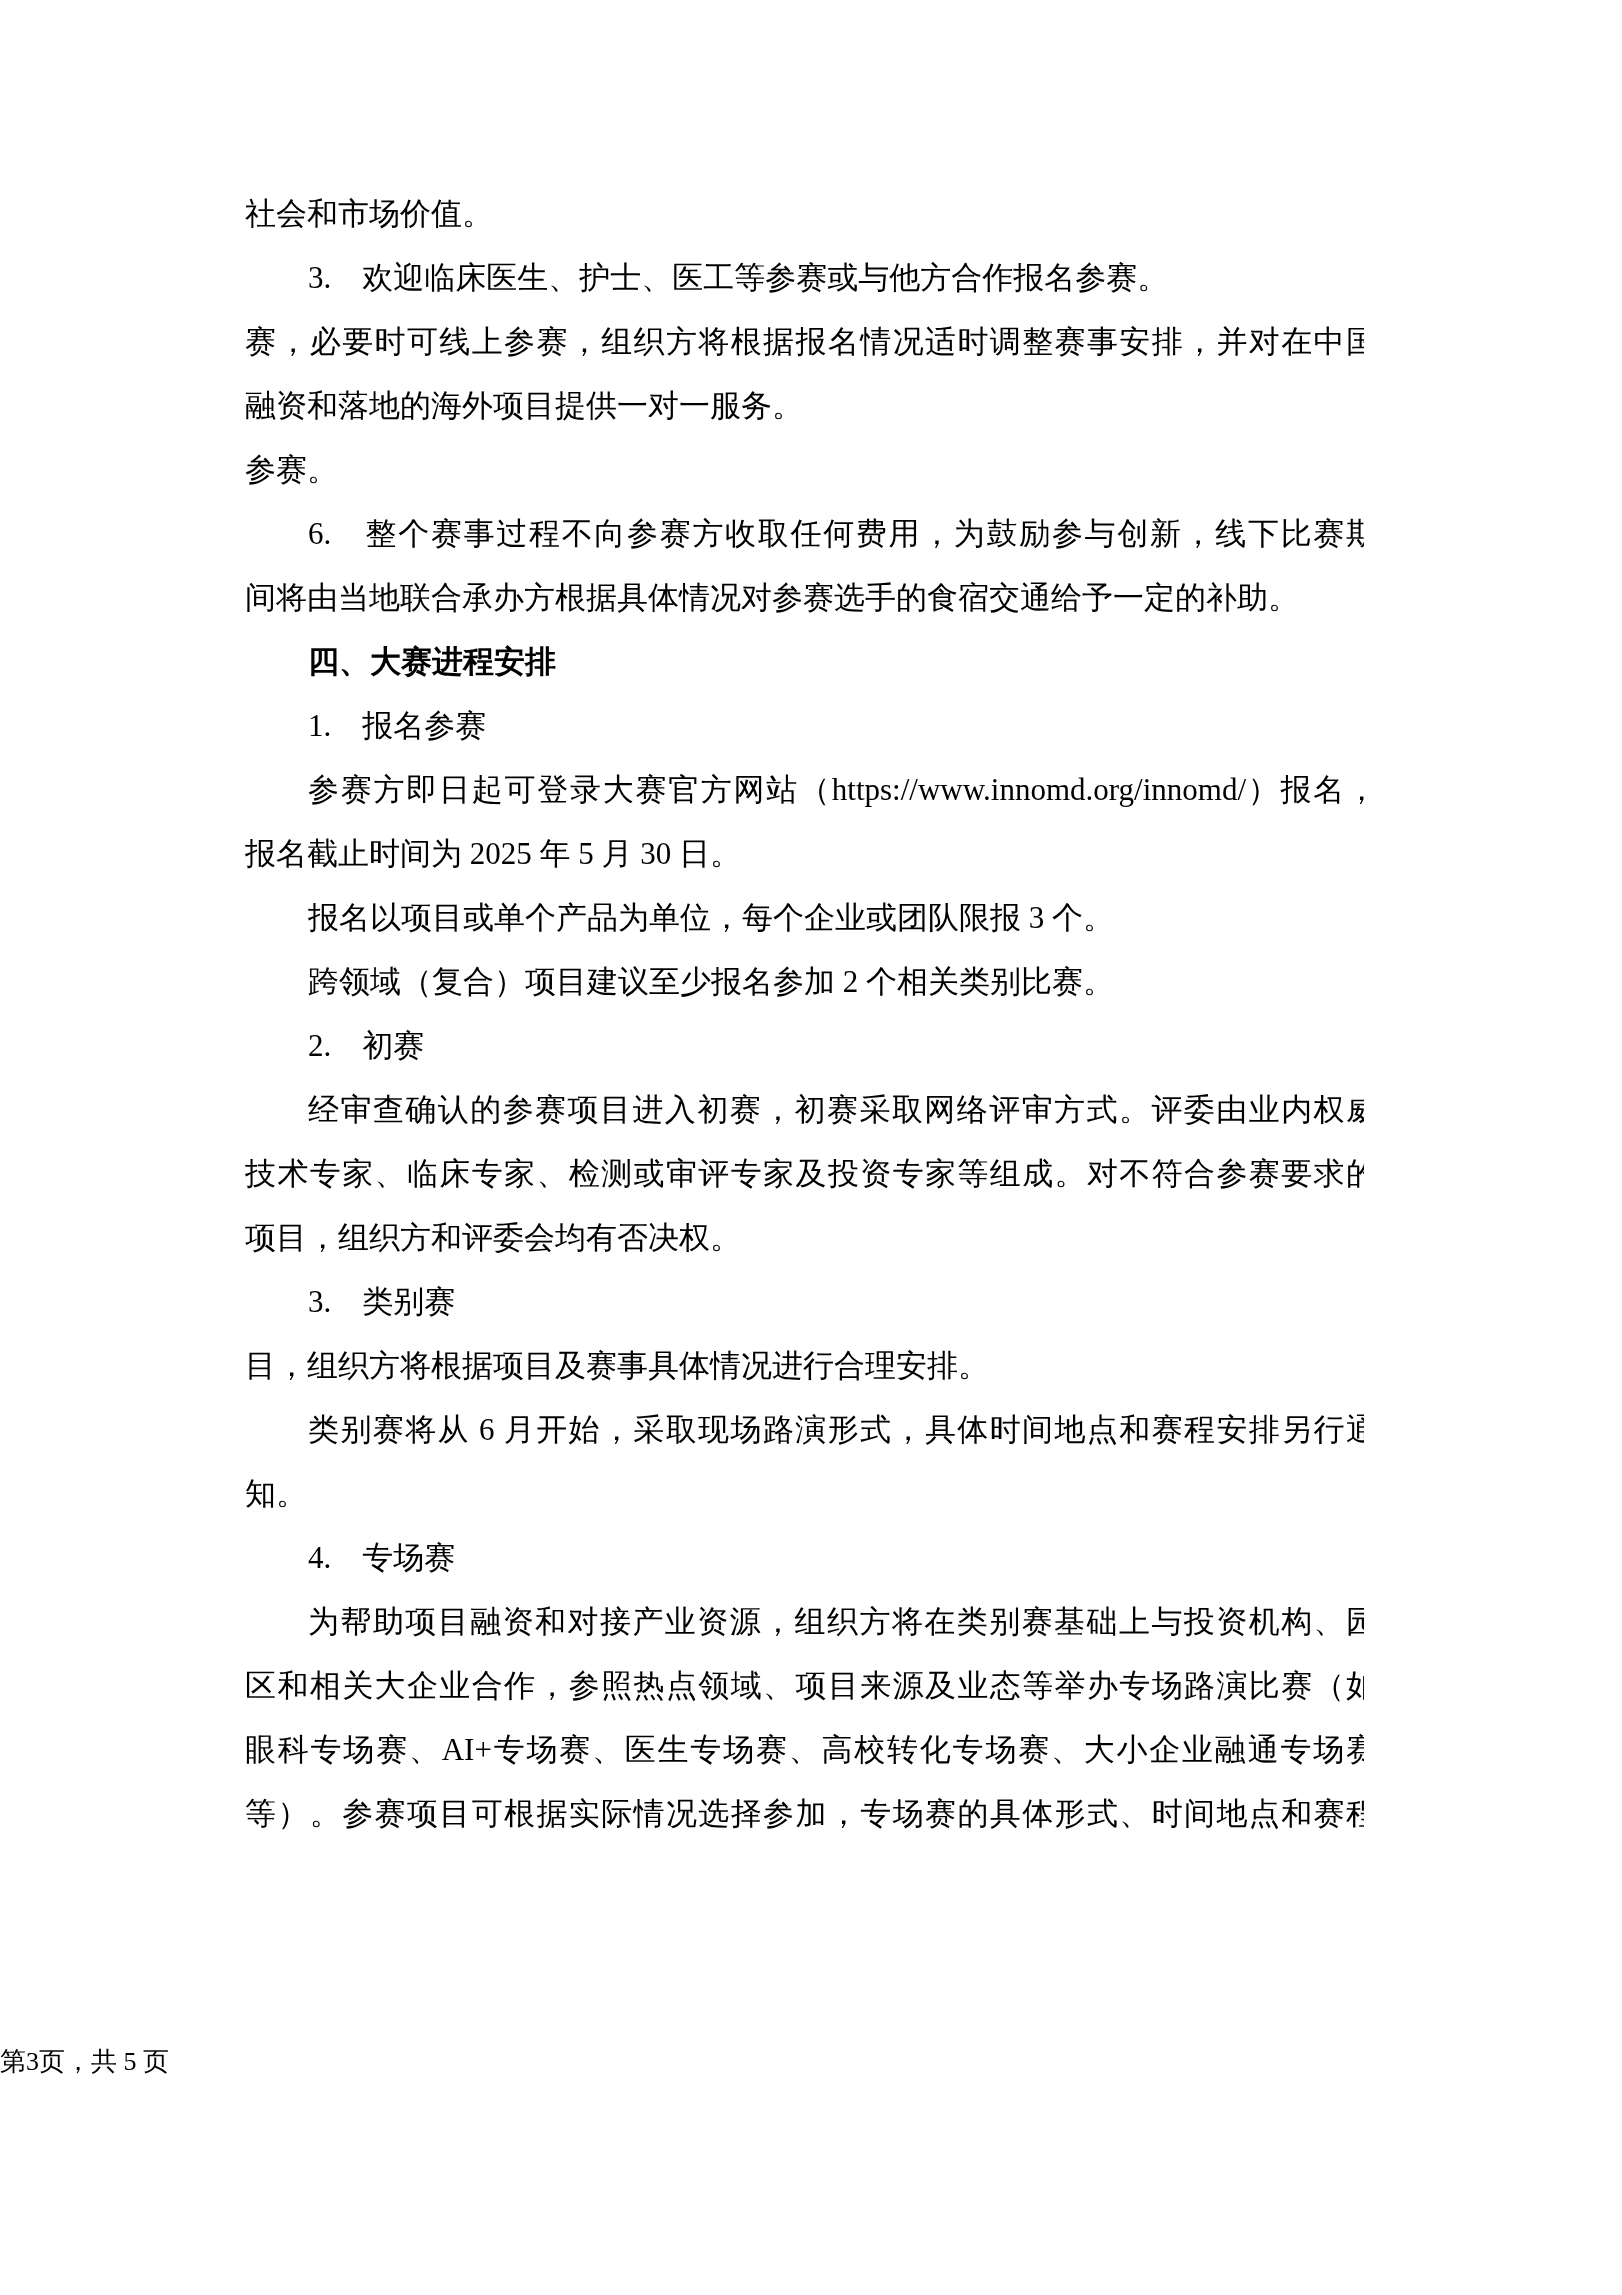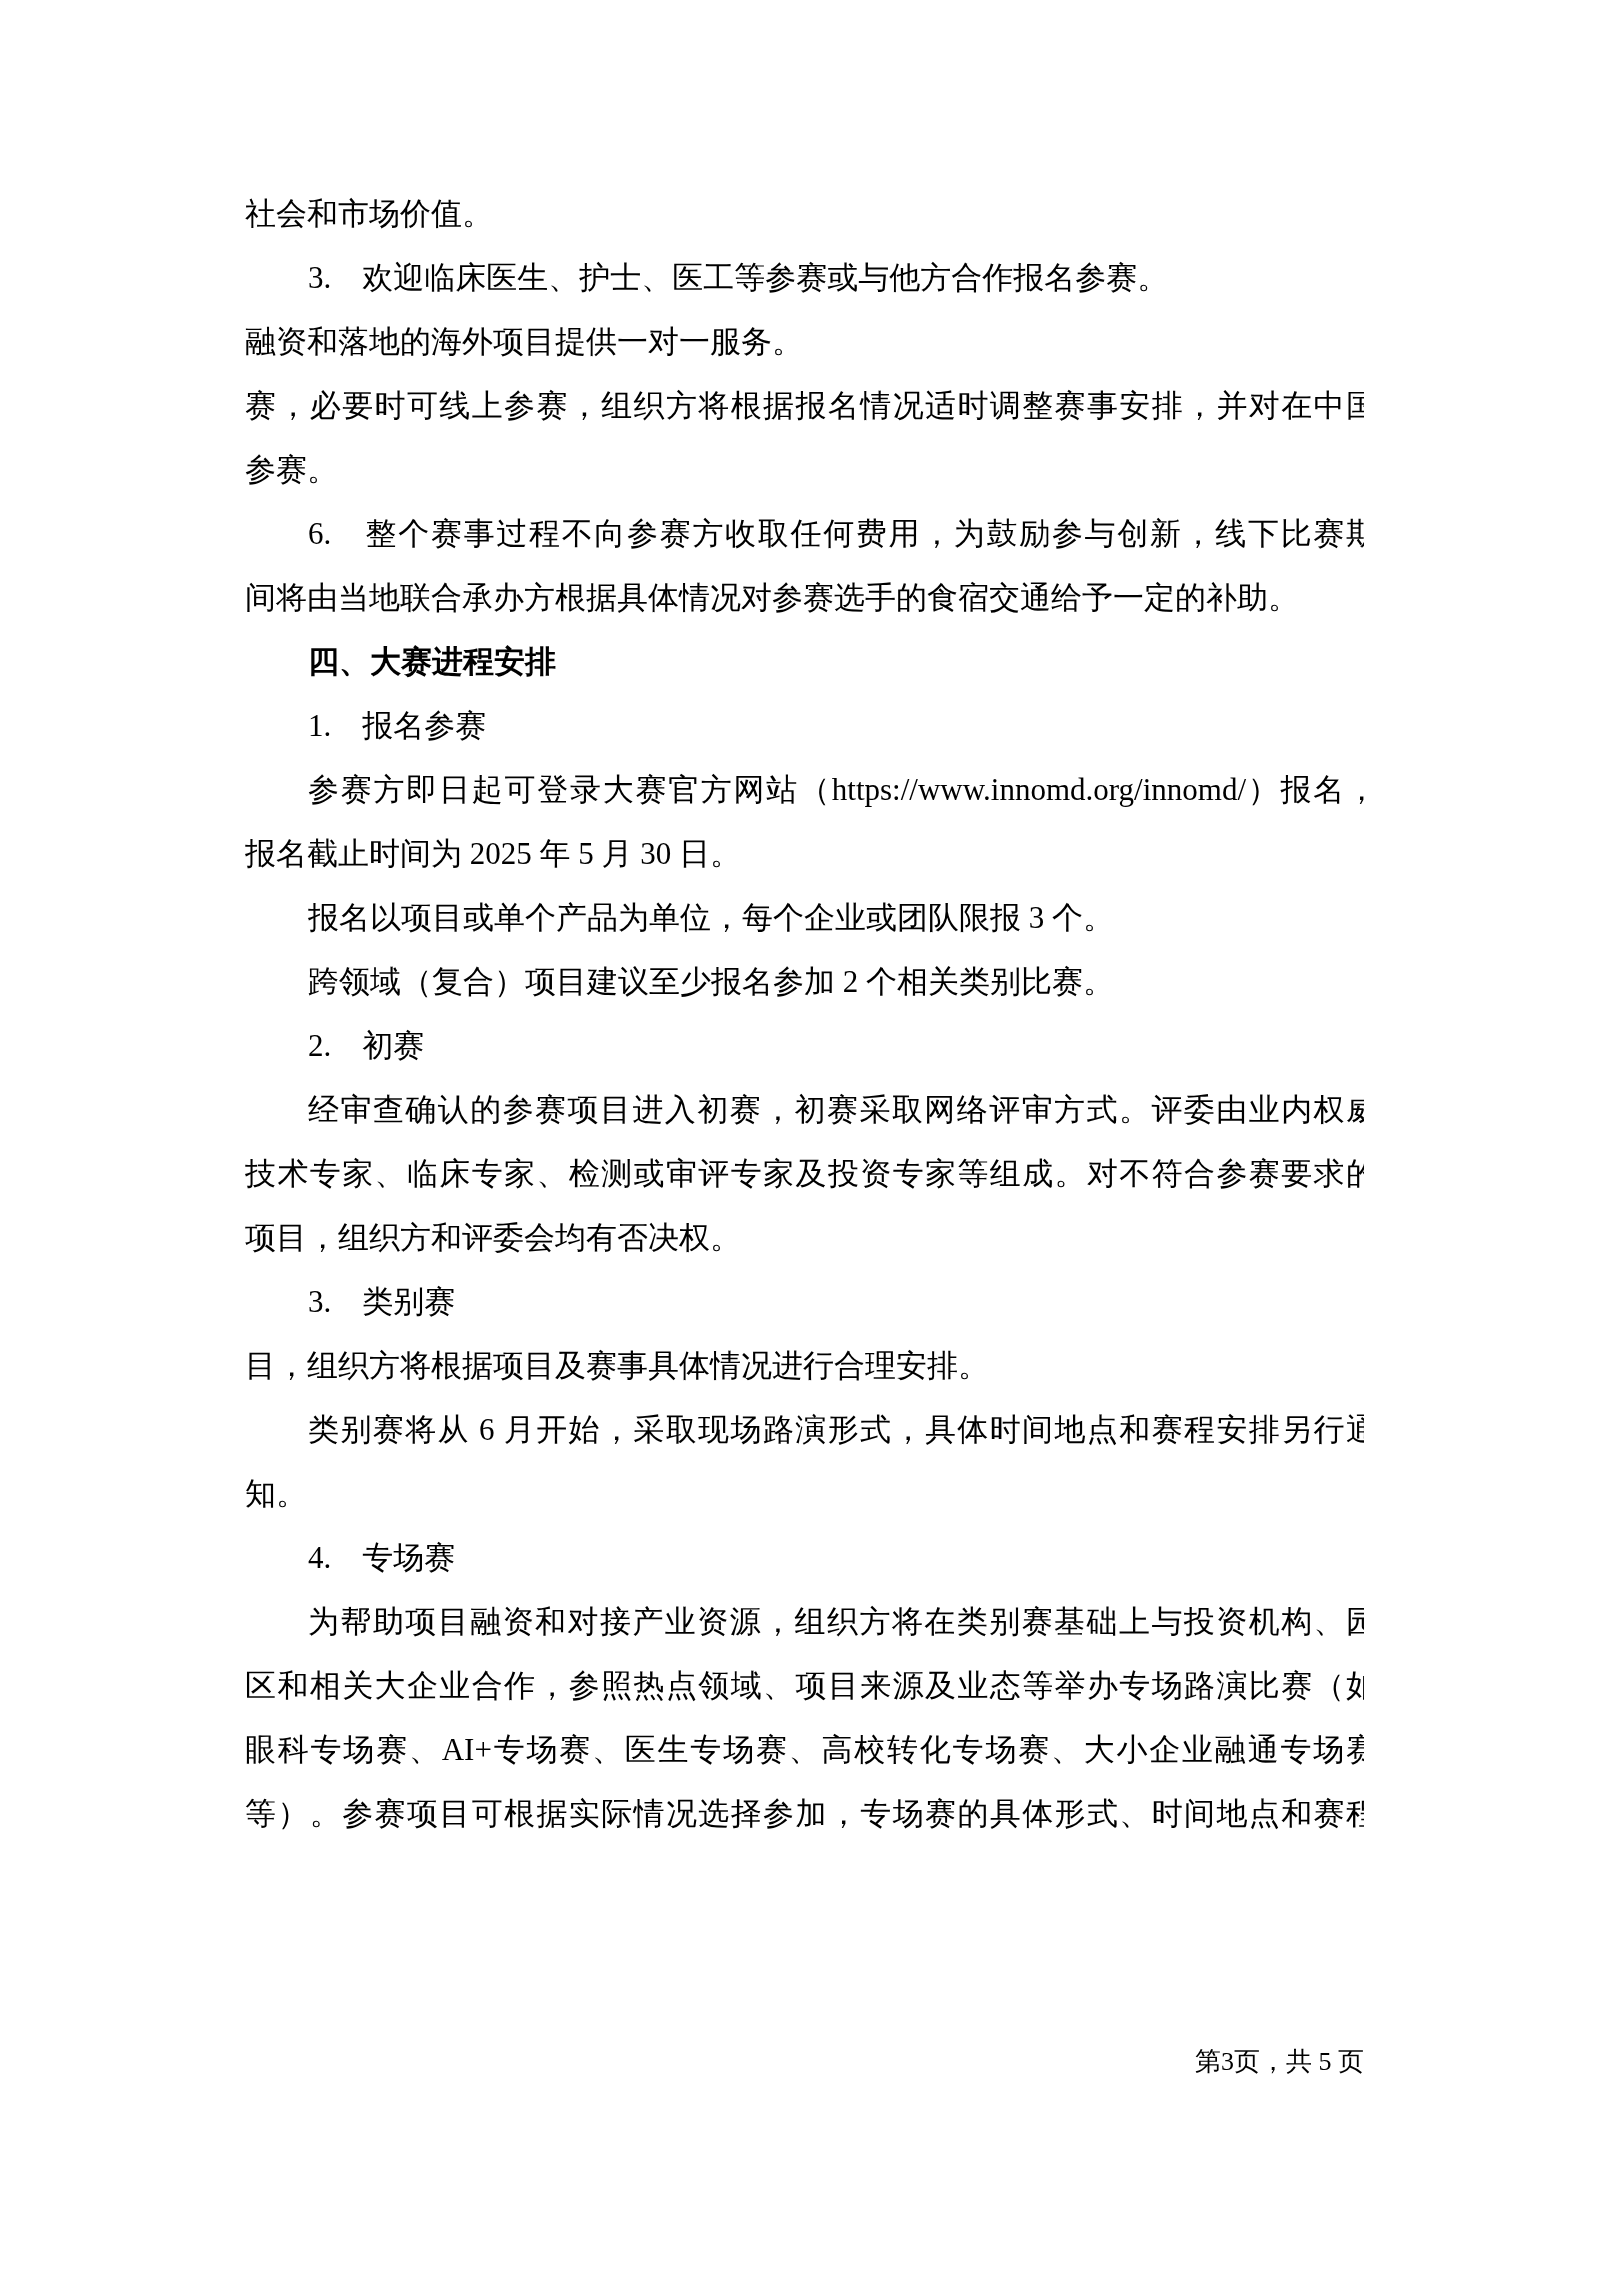--- a/index.html
+++ b/index.html
@@ -41,34 +41,34 @@
     font-weight: bold;
   }
   .bold {
     font-weight: normal;
   }
   .footer {
     position: absolute;
     left: 0;
     right: 0;
     top: 2047px;
-    text-align: right;
+    text-align: left;
     font-size: 26px;
     line-height: 30px;
   }
 </style>
 </head>
 <body>
 
 <div class="page">
   <div class="content">
     <div class="line">社会和市场价值。</div>
     <div class="line indent">3.　欢迎临床医生、护士、医工等参赛或与他方合作报名参赛。</div>
+    <div class="line fill">赛，必要时可线上参赛，组织方将根据报名情况适时调整赛事安排，并对在中国</div>
     <div class="line">融资和落地的海外项目提供一对一服务。</div>
-    <div class="line fill">赛，必要时可线上参赛，组织方将根据报名情况适时调整赛事安排，并对在中国</div>
     <div class="line">参赛。</div>
     <div class="line indent fill">6.　整个赛事过程不向参赛方收取任何费用，为鼓励参与创新，线下比赛期</div>
     <div class="line">间将由当地联合承办方根据具体情况对参赛选手的食宿交通给予一定的补助。</div>
     <div class="line indent heading">四、大赛进程安排</div>
     <div class="line indent">1.　报名参赛</div>
     <div class="line indent fill">参赛方即日起可登录大赛官方网站（https://www.innomd.org/innomd/）报名，</div>
     <div class="line"><span>报名截止时间为 </span><span class="bold">2025 年 5 月 30 日</span><span>。</span></div>
     <div class="line indent">报名以项目或单个产品为单位，每个企业或团队限报 3 个。</div>
     <div class="line indent">跨领域（复合）项目建议至少报名参加 2 个相关类别比赛。</div>
     <div class="line indent">2.　初赛</div>

